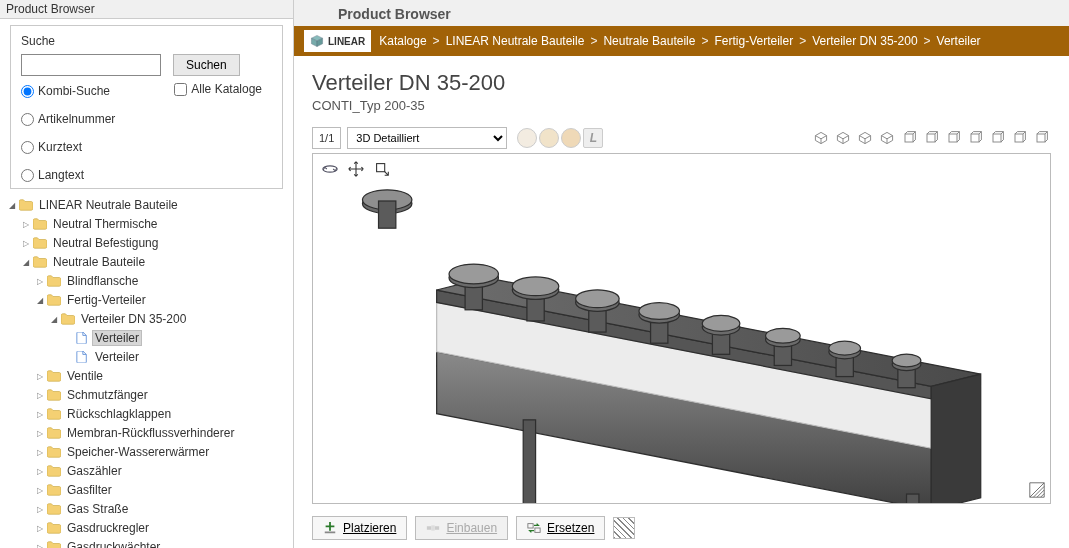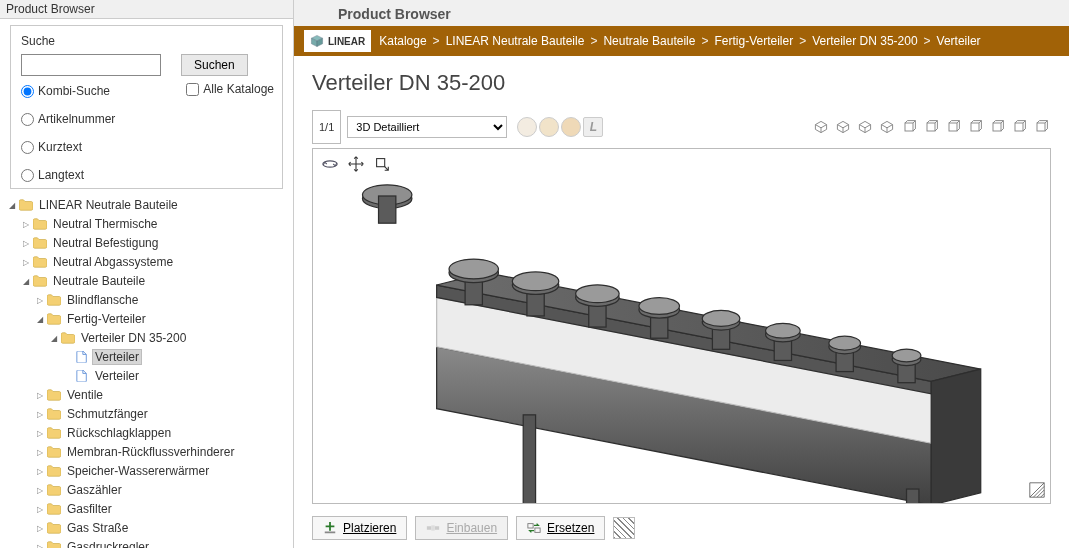--- a/index.html
+++ b/index.html
@@ -3,23 +3,23 @@
 <meta charset="utf-8">
 <style>
 * { box-sizing: border-box; margin: 0; padding: 0; font-family: "Segoe UI", Tahoma, sans-serif; }
 body { width: 1069px; height: 548px; background: #fff; overflow: hidden; font-size: 12px; color: #333; }
 .root { display: flex; height: 100%; }
 
 
 .left { width: 294px; border-right: 1px solid #ccc; display: flex; flex-direction: column; }
 .left-title { background: #f0f0f0; border-bottom: 1px solid #ccc; padding: 2px 6px; font-size: 12px; }
 
-.search-box { margin: 6px 10px 2px 10px; border: 1px solid #c9c9c9; padding: 8px 8px 6px 10px; }
+.search-box { margin: 6px 10px 2px 10px; border: 1px solid #c9c9c9; padding: 8px 20px 6px 10px; }
 .search-box .legend { font-size: 12px; margin-bottom: 6px; }
-.search-row1 { display: flex; gap: 20px; align-items: center; margin-bottom: 6px; }
+.search-row1 { display: flex; gap: 12px; align-items: center; margin-bottom: 6px; }
 .search-row1 input[type=text] { width: 140px; height: 22px; border: 1px solid #888; padding: 0 4px; }
 .btn { background: #e9e9e9; border: 1px solid #b5b5b5; height: 22px; padding: 0 12px; cursor: pointer; font-size: 12px; }
 .radio-col { display: flex; flex-direction: column; gap: 14px; margin-top: 2px; }
 .radio-row { display: flex; align-items: center; gap: 4px; }
 .radio-row input { margin: 0; }
 .chk-col { float: right; display: flex; align-items: center; gap: 4px; justify-content: space-between; }
 .search-row2 { display: flex; align-items: flex-start; }
 .search-row2 .chk-col { margin-left: auto; }
 
 .tree { flex: 1; overflow: auto; padding: 4px 0 4px 4px; }
@@ -44,21 +44,21 @@
 .logo-mark { width: 14px; height: 14px; }
 .crumb-link { cursor: pointer; }
 .crumb-sep { opacity: .9; }
 .crumb-last { color: #fff; }
 
 .content { padding: 14px 18px 6px 18px; flex: 1; display: flex; flex-direction: column; }
 .title-h1 { font-size: 22px; font-weight: 400; color: #444; }
 .title-sub { font-size: 13px; color: #555; margin-top: 2px; }
 
 .toolbar { display: flex; align-items: center; gap: 6px; margin-top: 14px; }
-.page-ind { border: 1px solid #bbb; height: 34px; padding: 0 6px; display: flex; align-items: center; font-size: 11px; background: #fff; }
+.page-ind { border: 1px solid #bbb; height: 22px; padding: 0 6px; display: flex; align-items: center; font-size: 11px; background: #fff; }
 .select { border: 1px solid #bbb; height: 22px; width: 160px; padding: 0 4px; font-size: 11px; background: #fff; }
 .tex-row { display: flex; gap: 2px; margin-left: 4px; }
 .tex { width: 20px; height: 20px; border: 1px solid #ccc; border-radius: 50%; background: #f6efe6; cursor: pointer; }
 .tex.t1{background:#f3ece1}.tex.t2{background:#f1e3c9}.tex.t3{background:#efd9b7}.tex.t4{background:#eee; border-radius:2px; font-style:italic; font-weight:700; color:#999; text-align:center; line-height:18px;}
 .view-row { margin-left: auto; display: flex; gap: 2px; }
 .view-btn { width: 20px; height: 20px; border: 1px solid #fff; display: flex; align-items: center; justify-content: center; cursor: pointer; color: #777; }
 .view-btn svg { width: 16px; height: 16px; }
 
 .viewport { flex: 1; border: 1px solid #bbb; margin-top: 4px; position: relative; background: #fff; overflow: hidden; }
 .vp-tools { position: absolute; top: 6px; left: 8px; display: flex; gap: 8px; color: #555; }
@@ -142,31 +142,20 @@
           </span>
           <span class="ticon folder">
             <svg viewBox="0 0 16 12">
               <path d="M0 2c0-1 1-2 2-2h3l2 2h7c1 0 2 1 2 2v6c0 1-1 2-2 2H2c-1 0-2-1-2-2z" fill="#f4d073" stroke="#c7a43c" stroke-width="0.7"></path>
             </svg>
           </span>
           <span class="lbl">Neutral Befestigung</span>
         </div>
         <div class="tree-item ind1">
           <span class="twisty">
-            <span class="closed"></span>
-          </span>
-          <span class="ticon folder">
-            <svg viewBox="0 0 16 12">
-              <path d="M0 2c0-1 1-2 2-2h3l2 2h7c1 0 2 1 2 2v6c0 1-1 2-2 2H2c-1 0-2-1-2-2z" fill="#f4d073" stroke="#c7a43c" stroke-width="0.7"></path>
-            </svg>
-          </span>
-          <span class="lbl">Neutral Abgassysteme</span>
-        </div>
-        <div class="tree-item ind1">
-          <span class="twisty">
             <span class="open"></span>
           </span>
           <span class="ticon folder">
             <svg viewBox="0 0 16 12">
               <path d="M0 2c0-1 1-2 2-2h3l2 2h7c1 0 2 1 2 2v6c0 1-1 2-2 2H2c-1 0-2-1-2-2z" fill="#f4d073" stroke="#c7a43c" stroke-width="0.7"></path>
             </svg>
           </span>
           <span class="lbl">Neutrale Bauteile</span>
         </div>
         <div class="tree-item ind2">
@@ -361,20 +350,21 @@
           <span class="crumb-link">Fertig-Verteiler</span>
           <span class="crumb-sep">&gt;</span>
           <span class="crumb-link">Verteiler DN 35-200</span>
           <span class="crumb-sep">&gt;</span>
           <span class="crumb-last">Verteiler</span>
         </div>
     </div>
 
     <div class="content">
       <div class="title-h1">Verteiler DN 35-200</div>
+      <div class="title-sub">CONTI_Typ 200-35</div>
 
       <div class="toolbar">
         <div class="page-ind">1/1</div>
         <select class="select">
           <option>3D Detailliert</option>
         </select>
         <div class="tex-row">
           <div class="tex t1"></div>
           <div class="tex t2"></div>
           <div class="tex t3"></div>

